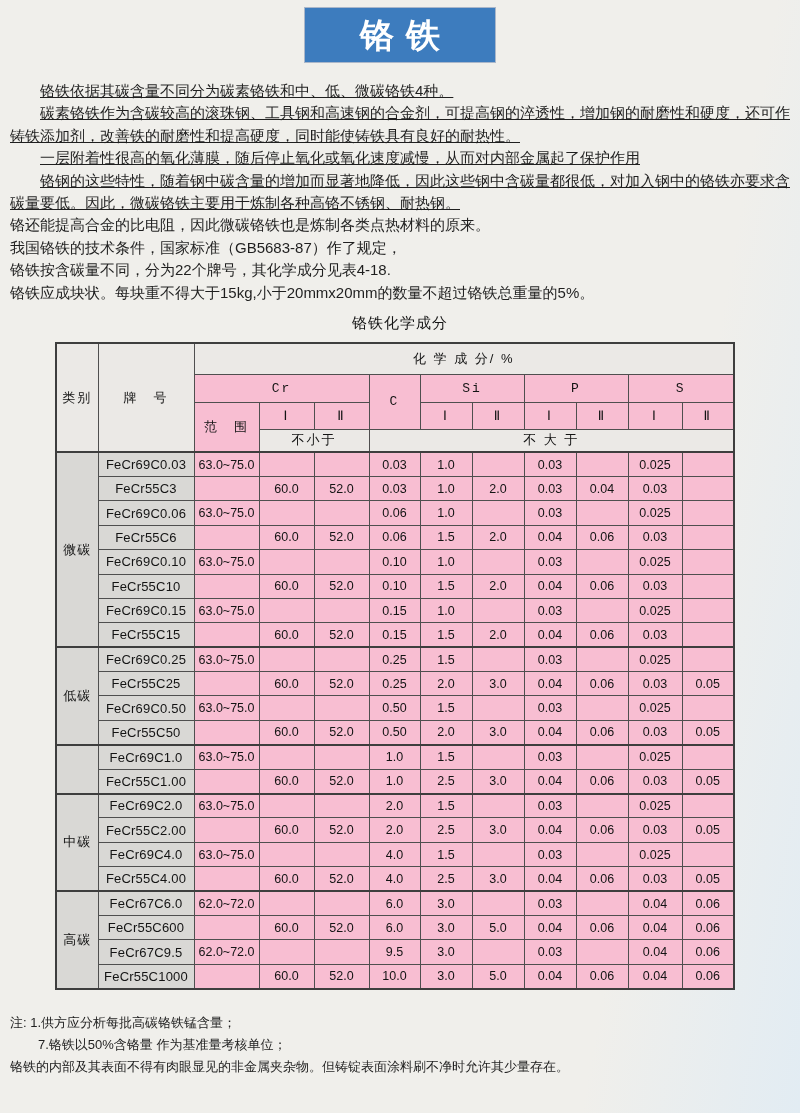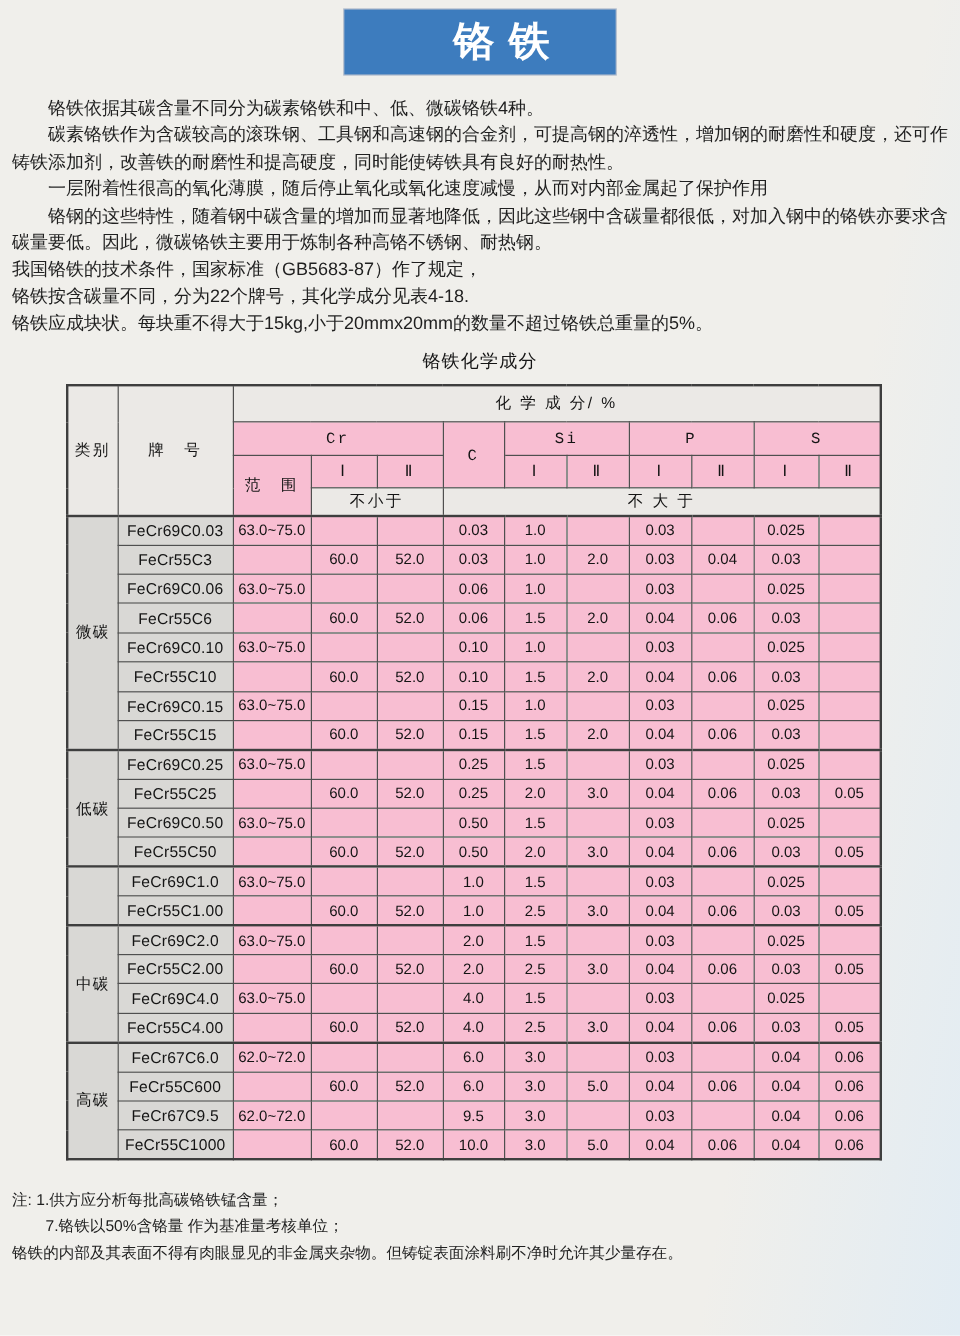--- a/index.html
+++ b/index.html
@@ -20,29 +20,28 @@
     background:linear-gradient(100deg,var(--page_bg) 0%,var(--page_bg) 78%,var(--page_bg_edge) 100%);
     overflow:hidden;
     color:var(--text);
   }
   .banner{
     width:190px;height:54px;
     margin:8px auto 4px auto;
     background:var(--banner_blue);
     display:flex;align-items:center;justify-content:center;
     box-shadow:0 0 0 1px rgba(40,80,140,.35);
-    padding-left:36px;
   }
   .banner span{
     color:#ffffff;font-size:34px;font-weight:bold;
     letter-spacing:12px;padding-left:12px;line-height:1;
   }
   .bodytext{margin:18px 10px 0 10px;}
   .para{margin:0;font-size:15px;line-height:22.4px;text-align:justify;}
-  .para.indent{text-indent:2em;}
+  .para.indent{text-indent:2em;text-decoration:underline;}
   .caption{
     margin-top:10px;text-align:center;
     font-size:15px;letter-spacing:1px;color:#151515;
   }
   table.comp{
     margin:9px 0 0 55px;
     border-collapse:collapse;
     width:678px;
     table-layout:fixed;
   }
@@ -82,20 +81,21 @@
 
   <div class="banner">
     <span>铬铁</span>
   </div>
 
   <div class="bodytext">
       <p class="para indent">铬铁依据其碳含量不同分为碳素铬铁和中、低、微碳铬铁4种。</p>
       <p class="para indent">碳素铬铁作为含碳较高的滚珠钢、工具钢和高速钢的合金剂，可提高钢的淬透性，增加钢的耐磨性和硬度，还可作铸铁添加剂，改善铁的耐磨性和提高硬度，同时能使铸铁具有良好的耐热性。</p>
       <p class="para indent">一层附着性很高的氧化薄膜，随后停止氧化或氧化速度减慢，从而对内部金属起了保护作用</p>
       <p class="para indent">铬钢的这些特性，随着钢中碳含量的增加而显著地降低，因此这些钢中含碳量都很低，对加入钢中的铬铁亦要求含碳量要低。因此，微碳铬铁主要用于炼制各种高铬不锈钢、耐热钢。</p>
+      <p class="para">铬还能提高合金的比电阻，因此微碳铬铁也是炼制各类点热材料的原来。</p>
       <p class="para">我国铬铁的技术条件，国家标准（GB5683-87）作了规定，</p>
       <p class="para">铬铁按含碳量不同，分为22个牌号，其化学成分见表4-18.</p>
       <p class="para">铬铁应成块状。每块重不得大于15kg,小于20mmx20mm的数量不超过铬铁总重量的5%。</p>
     </div>
 
   <div class="caption">铬铁化学成分</div>
 
   <table class="comp">
     <colgroup>
       <col style="width:42px">

